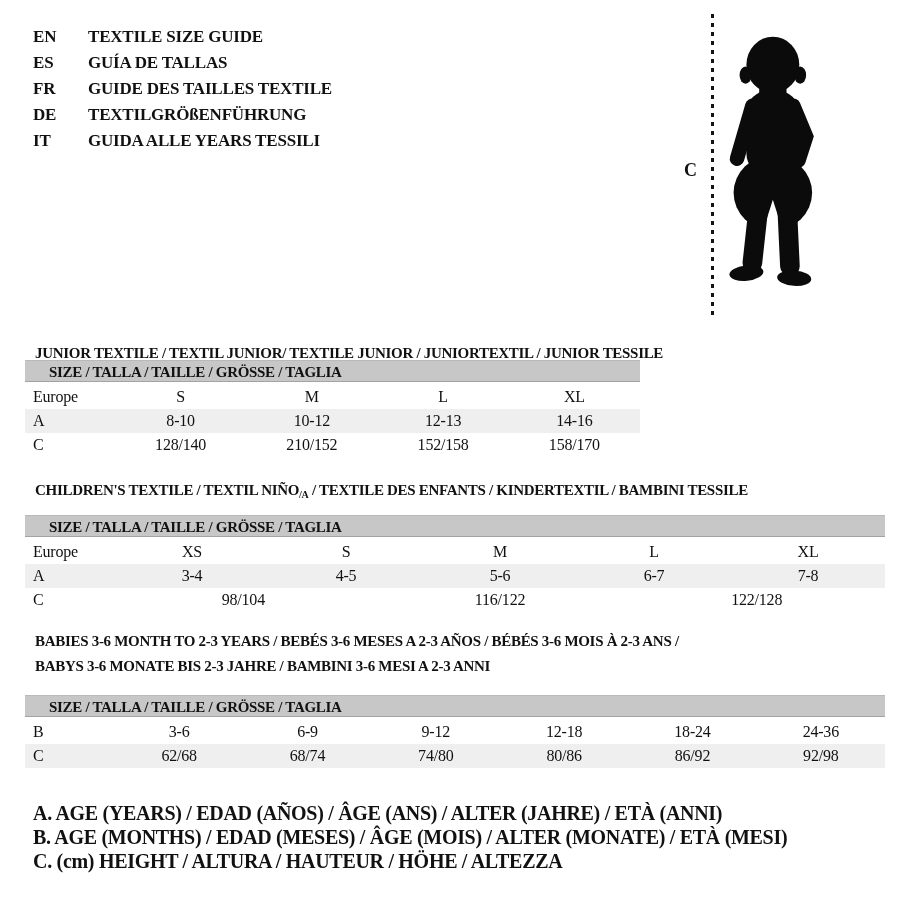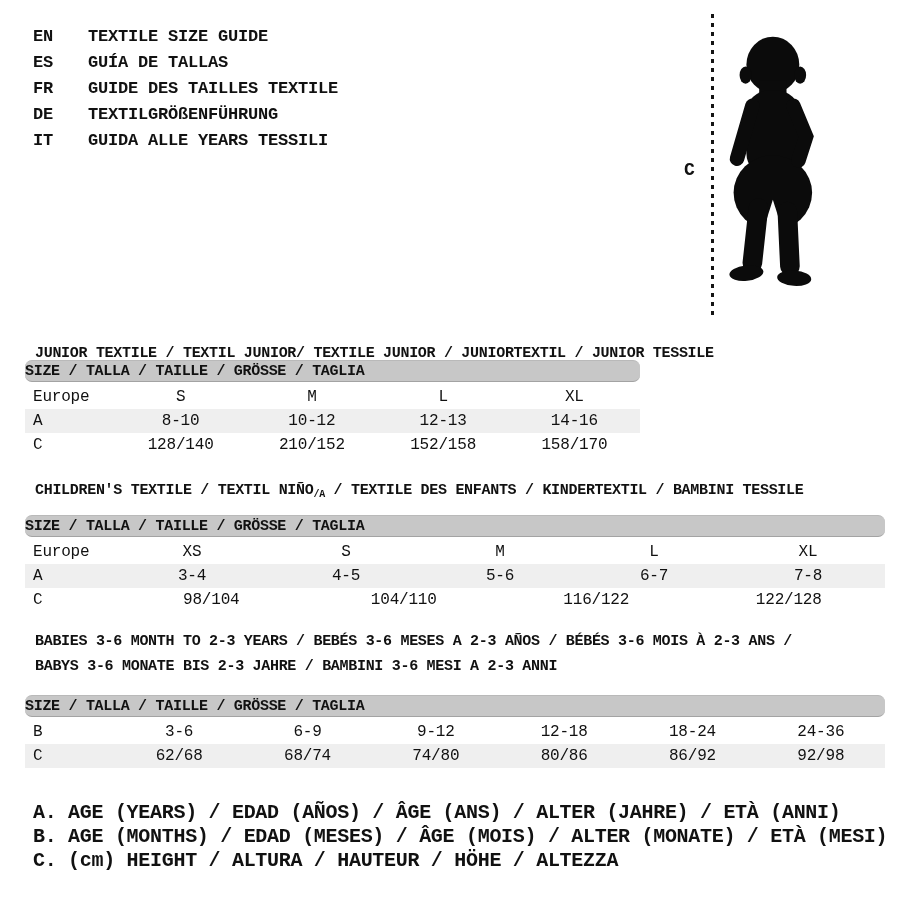--- a/index.html
+++ b/index.html
@@ -1,19 +1,19 @@
 <!DOCTYPE html>
 <html><head>
 <meta charset="utf-8">
 <style>
   * { margin:0; padding:0; box-sizing:border-box; }
   html,body { background:#ffffff; }
   .page {
     position:relative; width:900px; height:900px; background:#ffffff;
-    font-family:Liberation Mono, monospace; color:#111; overflow:hidden;
+    font-family:Liberation Serif, serif; color:#111; overflow:hidden;
   }
 
   
   .lang-list { position:absolute; left:33px; top:24px; }
   .lang-row { display:flex; height:26px; line-height:26px;
     font-weight:700; font-size:17px; letter-spacing:-0.2px; }
   .lang-code { width:55px; }
 
   
   .figure-area { position:absolute; left:680px; top:8px; width:190px; height:312px; }
@@ -24,22 +24,22 @@
 
   
   .section-title { position:absolute; left:35px; font-weight:700; font-size:15px;
     letter-spacing:-0.3px; line-height:25px; white-space:nowrap; }
   .title-sub { font-size:10px; vertical-align:-3px; font-weight:700; }
 
   
   .size-table { position:absolute; left:25px; }
   .size-bar { height:22px; line-height:22px; background:#c7c7c7;
     border-top:1px solid #b9b9b9; border-bottom:1px solid #a3a3a3;
-    font-weight:700; font-size:15px; letter-spacing:-0.3px; padding-left:0;
-    margin-bottom:3px;border-radius:7px; }
+    font-weight:700; font-size:15px; letter-spacing:-0.3px; padding-left:24px;
+    margin-bottom:3px; }
   .trow { display:flex; height:24px; line-height:24px; font-size:16px; letter-spacing:-0.2px; }
   .trow.shaded { background:#efefef; }
   .trow .lbl { width:90px; padding-left:8px; }
   .trow .cell { flex:1; text-align:center; }
   .t1 { width:615px; top:360px; }
   .t2 { width:860px; top:515px; }
   .t3 { width:860px; top:695px; }
 
   
   .legend { position:absolute; left:33px; top:801px; }
@@ -143,21 +143,20 @@
       <span class="lbl">A</span>
       <span class="cell">3-4</span>
       <span class="cell">4-5</span>
       <span class="cell">5-6</span>
       <span class="cell">6-7</span>
       <span class="cell">7-8</span>
     </div>
     <div class="trow">
       <span class="lbl">C</span>
       <span class="cell">98/104</span>
-      <span class="cell">104/110</span>
       <span class="cell">116/122</span>
       <span class="cell">122/128</span>
     </div>
   </div>
 
   <div class="section-title" style="top:629px">
     <div>BABIES 3-6 MONTH TO 2-3 YEARS / BEBÉS 3-6 MESES A 2-3 AÑOS / BÉBÉS 3-6 MOIS À 2-3 ANS /</div>
     <div>BABYS 3-6 MONATE BIS 2-3 JAHRE / BAMBINI 3-6 MESI A 2-3 ANNI</div>
   </div>
   <div class="size-table t3">

